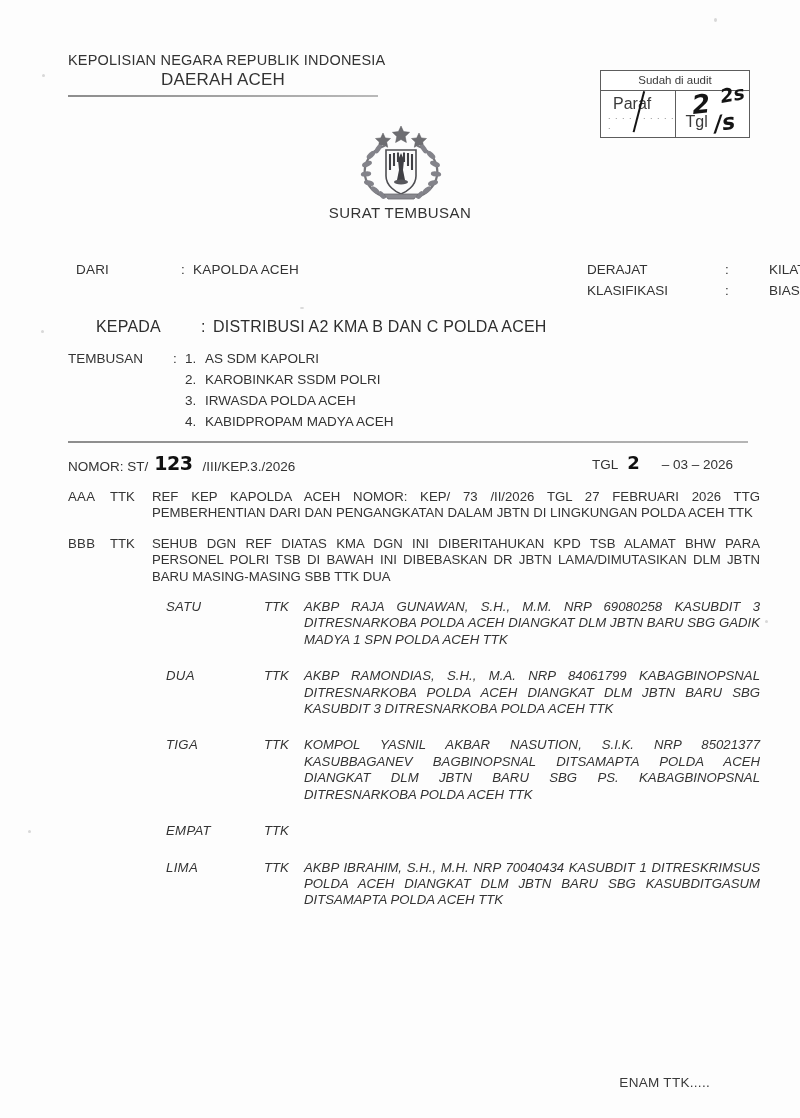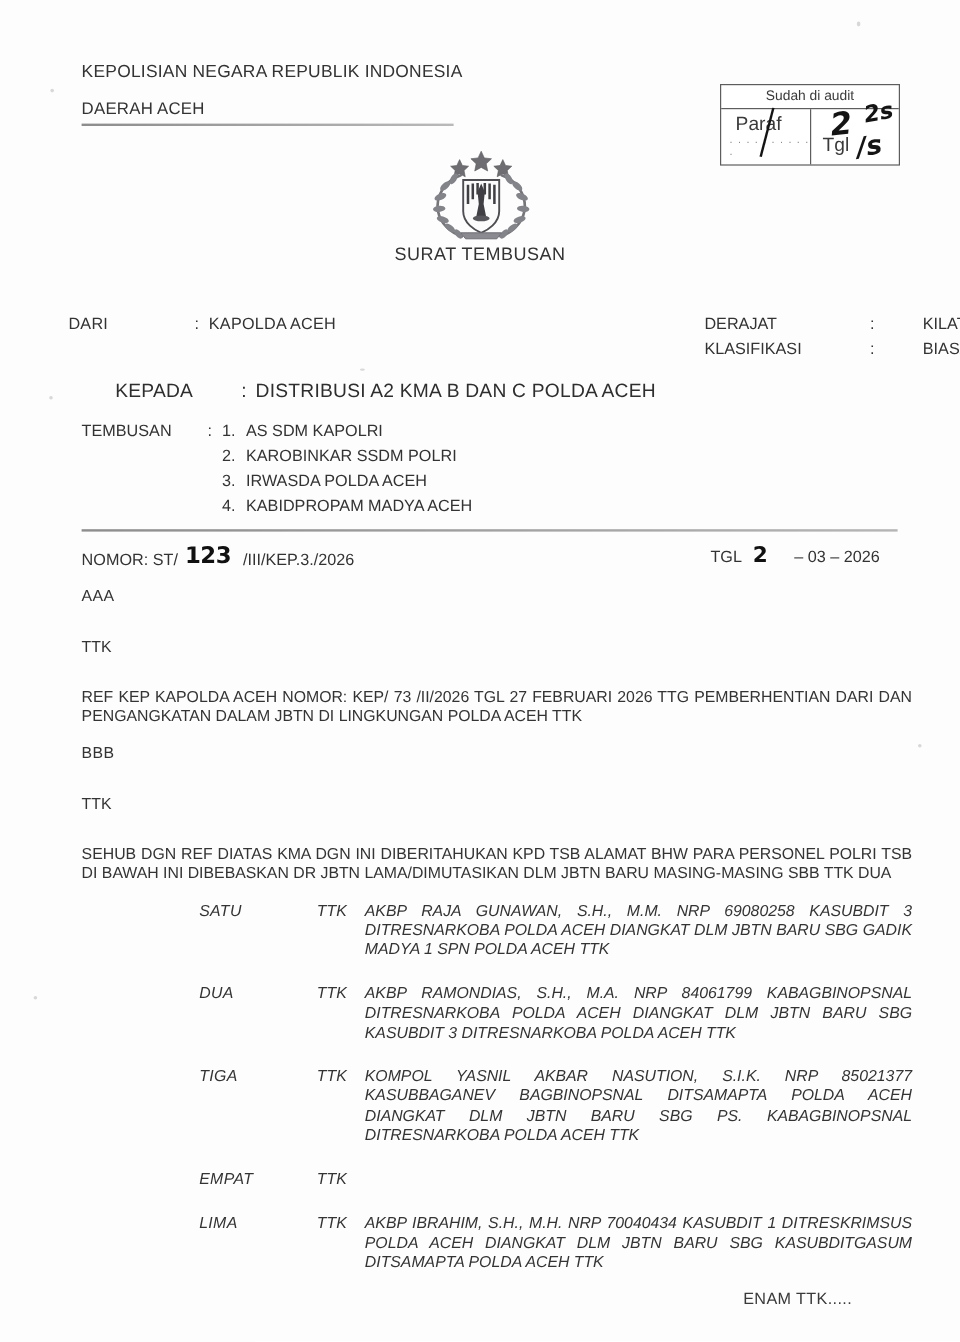--- a/index.html
+++ b/index.html
@@ -20,32 +20,32 @@
     inset: 0;
     background: #fdfdfd;
   }
 
   
   .letterhead {
     position: absolute;
     left: 68px;
     top: 52px;
     width: 310px;
-    text-align: left;
+    text-align: center;
   }
   .letterhead .line1 {
     font-size: 14.5px;
     letter-spacing: 0.2px;
     white-space: nowrap;
     color: #333;
   }
   .letterhead .line2 {
-    font-size: 14px;
+    font-size: 17px;
     letter-spacing: 0.2px;
-    margin-top: 14px;
+    margin-top: 2px;
     color: #333;
   }
   .letterhead .rule {
     margin-top: 5px;
     height: 2px;
     background: linear-gradient(to right, #8d8d8d, #b9b9b9);
   }
 
   
   .audit-box {
@@ -153,21 +153,21 @@
     top: 204px;
     text-align: center;
     font-size: 15px;
     letter-spacing: 0.4px;
     color: #333;
   }
 
   
   .meta {
     position: absolute;
-    left: 57px;
+    left: 76px;
     top: 262px;
     width: 680px;
     font-size: 13.5px;
     color: #333;
   }
   .meta-row {
     display: flex;
     align-items: flex-start;
     margin-bottom: 2px;
     min-height: 20px;
@@ -272,21 +272,20 @@
     left: 68px;
     top: 489px;
     width: 692px;
     font-size: 13.2px;
     line-height: 16.4px;
     color: #343434;
   }
   .para {
     display: flex;
     margin-bottom: 14px;
-    flex-direction: column;
   }
   .para-code {
     width: 42px;
     flex: 0 0 42px;
     letter-spacing: 0.3px;
   }
   .para-ttk {
     width: 42px;
     flex: 0 0 42px;
   }

